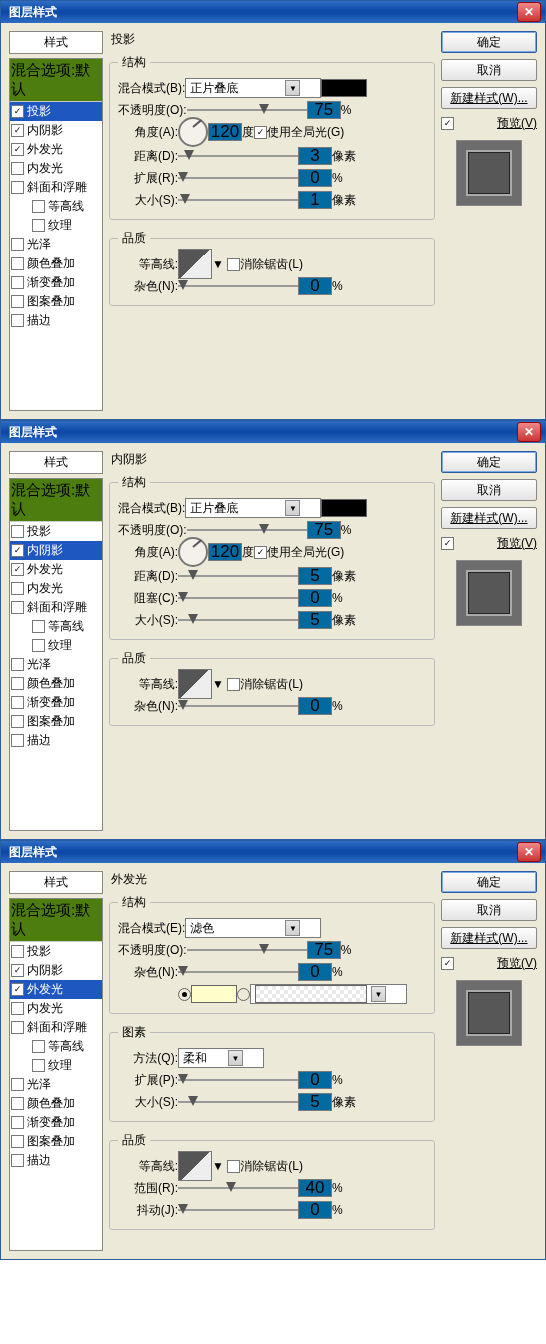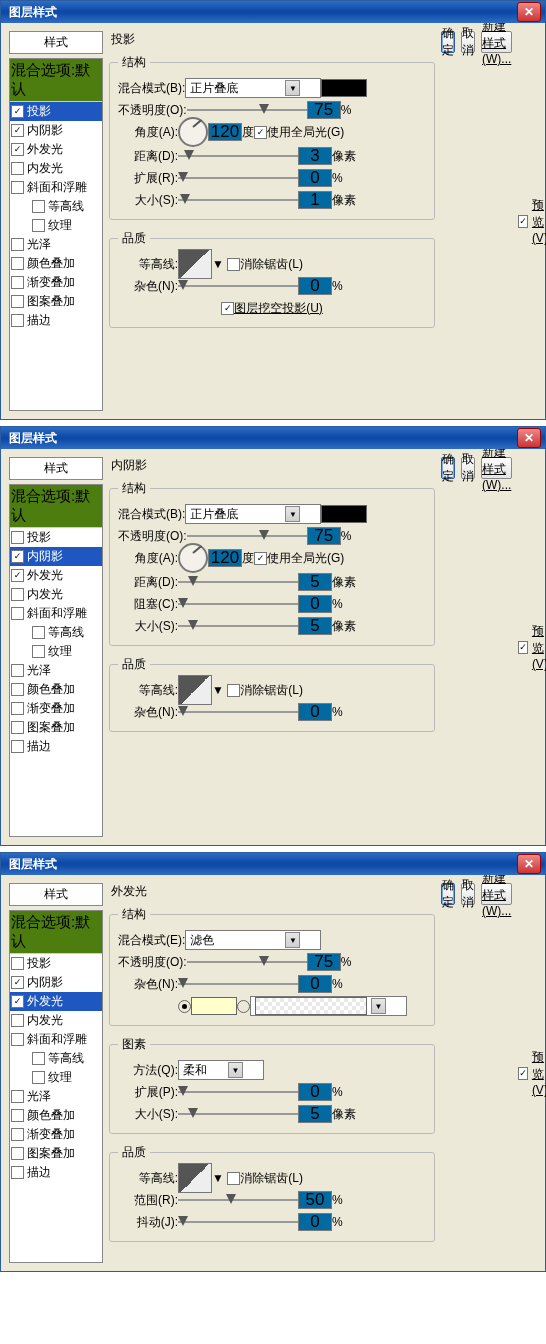--- a/index.html
+++ b/index.html
@@ -1,17 +1,17 @@
 <!DOCTYPE html>
 <html><head>
 <meta charset="utf-8">
 <style>
 html,body{margin:0;padding:0;font-family:"Microsoft YaHei",SimSun,Tahoma,sans-serif;font-size:12px;background:#fff;color:#000}
 .stack{width:546px}
-.dialog{border:1px solid #2a5ea0;background:#ece9d8;margin-bottom:6px}
+.dialog{border:1px solid #2a5ea0;background:#ece9d8;margin-bottom:0}
 .titlebar{background:linear-gradient(to bottom,#2f6dc3,#0d4aa8 45%,#0d4aa8 55%,#2f6dc3);height:22px;display:flex;align-items:center;color:#fff;font-weight:bold;padding:0 4px 0 8px;position:relative}
 .titlebar .spacer{flex:1}
 .closebtn{width:22px;height:18px;background:linear-gradient(to bottom,#e88,#c33);border:1px solid #900;border-radius:3px;display:flex;align-items:center;justify-content:center;color:#fff;font-weight:bold;font-size:12px}
 .body{padding:8px;display:flex;gap:6px;min-height:380px}
 .left{width:94px;display:flex;flex-direction:column;gap:4px}
 .left-title{border:1px solid #888;background:#fff;padding:2px 12px;text-align:center}
 .stylelist{border:1px solid #888;background:#fff;flex:1}
 .stylelist .hdr{background:#4d7c0f;border-bottom:1px solid #ccc;padding:2px 1px;font-size:15px}
 .stylelist .row{display:flex;align-items:center;gap:3px;padding:1px 1px;height:17px;cursor:default}
 .stylelist .row.indent{padding-left:22px}
@@ -32,21 +32,21 @@
 .slider{position:relative;flex:1;height:14px;max-width:120px}
 .slider::before{content:"";position:absolute;left:0;right:0;top:6px;height:2px;background:#999}
 .thumb{position:absolute;top:1px;width:0;height:0;border-left:5px solid transparent;border-right:5px solid transparent;border-top:10px solid #555}
 .num{border:1px solid #7a7a7a;background:#0369a1;height:16px;width:32px;text-align:center;font-size:17px;line-height:16px}
 .unit{min-width:24px}
 .dial{width:26px;height:26px;border:2px solid #777;border-radius:50%;position:relative;background:#f3f1e9}
 .dial::after{content:"";position:absolute;width:11px;height:2px;background:#555;left:13px;top:7px;transform-origin:left center;transform:rotate(-40deg)}
 .contour{width:32px;height:28px;border:1px solid #777;background:linear-gradient(135deg,#555 0 50%,#eee 50% 100%)}
 .radio{width:11px;height:11px;border:1px solid #666;border-radius:50%;display:inline-flex;align-items:center;justify-content:center}
 .radio.on::before{content:"";width:5px;height:5px;background:#000;border-radius:50%}
-.right{width:96px;display:flex;flex-direction:row;gap:6px;align-items:stretch}
+.right{width:96px;display:flex;flex-direction:column;gap:6px;align-items:stretch}
 .btn{border:1px solid #888;background:linear-gradient(#fefefe,#e4e4e4);height:20px;display:flex;align-items:center;justify-content:center;border-radius:2px;font-size:12px;cursor:default}
 .btn.def{border:1px solid #2a5ea0;box-shadow:0 0 0 1px #7aa9e6 inset}
 .chkline{display:flex;align-items:center;gap:4px;justify-content:space-between}
 .preview{width:64px;height:64px;border:1px solid #888;background:#6d6d6d;margin:2px auto 0 auto;display:flex;align-items:center;justify-content:center}
 .preview .inner{width:40px;height:40px;background:#575757;border:1px solid #222;box-shadow:0 0 0 2px #aaa}
 .u{text-decoration:underline}
 .sep{height:2px}
 </style>
 </head>
 <body>
@@ -178,24 +178,20 @@
               <span>消除锯齿(L)</span>
             </div>
             <div class="frow">
               <span class="lab">杂色(N):</span>
               <div class="slider">
                 <div class="thumb" style="left: 0%;"></div>
               </div>
               <div class="num">0</div>
               <span class="unit">%</span>
             </div>
-            <div class="frow" style="justify-content: center;">
-              <span class="cb checked"></span>
-              <span><span class="u">图层挖空投影(U)</span></span>
-            </div>
           </fieldset>
         </div>
         <div class="right">
           <div class="btn def">确定</div>
           <div class="btn">取消</div>
           <div class="btn">
             <span class="u">新建样式(W)...</span>
           </div>
           <div class="chkline">
             <span class="cb checked"></span>
@@ -491,21 +487,21 @@
               <span class="arrow">▼</span>
               <span>&nbsp;</span>
               <span class="cb"></span>
               <span>消除锯齿(L)</span>
             </div>
             <div class="frow">
               <span class="lab">范围(R):</span>
               <div class="slider">
                 <div class="thumb" style="left: 40%;"></div>
               </div>
-              <div class="num">50</div>
+              <div class="num">40</div>
               <span class="unit">%</span>
             </div>
             <div class="frow">
               <span class="lab">抖动(J):</span>
               <div class="slider">
                 <div class="thumb" style="left: 0%;"></div>
               </div>
               <div class="num">0</div>
               <span class="unit">%</span>
             </div>

